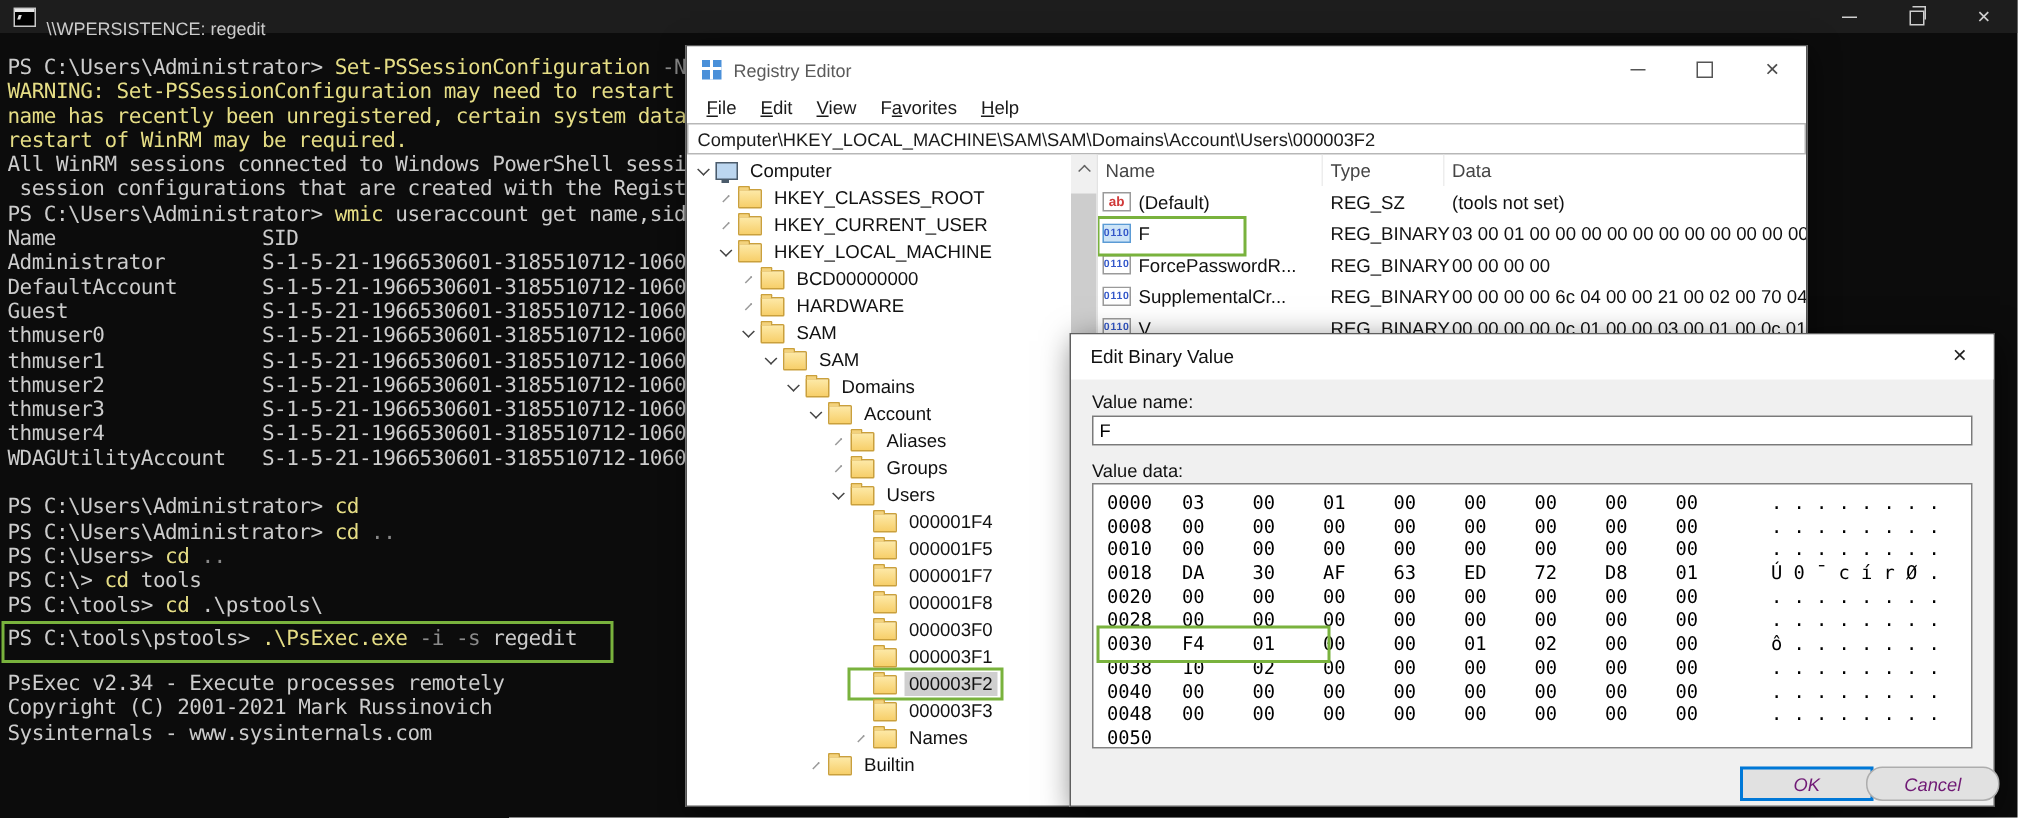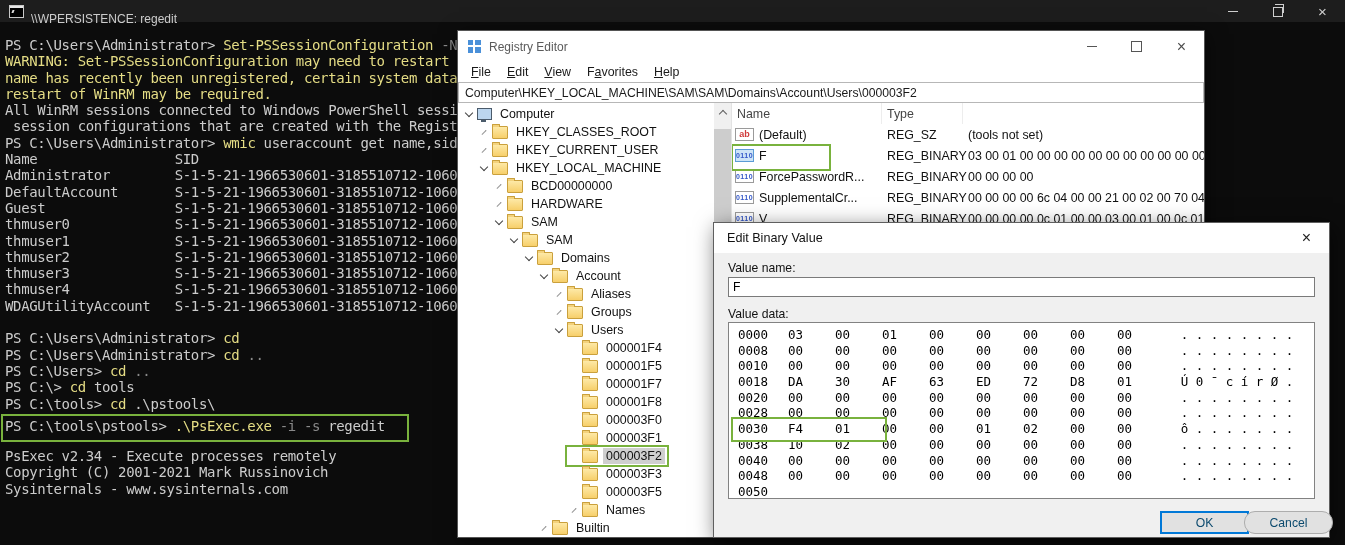--- a/index.html
+++ b/index.html
@@ -97,21 +97,21 @@
     font-size:12.2px;display:flex;align-items:center;padding-left:4px;box-sizing:border-box;}
   .hexbox{position:absolute;left:14px;right:14px;top:99px;height:177px;background:#fff;border:1px solid #828282;
     box-sizing:border-box;overflow:hidden;font-family:"DejaVu Sans Mono",monospace;font-size:12.5px;color:#000;padding-top:4px;}
   .hexrow{display:flex;height:15.7px;line-height:15.7px;}
   .off{width:50px;margin-left:9px;flex:none;}
   .byte{width:47px;flex:none;}
   .asc{display:flex;margin-left:13px;}
   .ach{width:15px;text-align:center;flex:none;}
   .hex-annot{position:absolute;left:4px;top:96px;width:152px;height:21px;outline:2px solid var(--green);}
   .btn{position:absolute;width:89px;height:23px;background:#e1e1e1;border:1px solid #adadad;
-    font-size:12.2px;font-family:inherit;color:#0c4a6e;padding:0;box-sizing:border-box;}
+    font-size:12.2px;font-family:inherit;color:#701a75;padding:0;box-sizing:border-box;font-style:italic;}
   .btn.ok{left:446px;top:288px;border:2px solid #0078d7;}
   .btn.cancel{left:530px;top:288px;border-radius:11px;}
 </style>
 </head>
 <body>
 
 <div>
   <div class="c-title">
     <span class="cmd-ico"></span>
     <span class="c-title-text">\\WPERSISTENCE: regedit</span>
@@ -352,27 +352,20 @@
         </div>
         <div class="trow" style="padding-left: 109px;">
           <span class="twrap">
             <span class="chev-slot"></span>
             <span class="ico-folder"></span>
             <span class="tlabel">000003F3</span>
           </span>
         </div>
         <div class="trow" style="padding-left: 109px;">
           <span class="twrap">
-            <span class="chev-slot"></span>
-            <span class="ico-folder"></span>
-            <span class="tlabel">000003F5</span>
-          </span>
-        </div>
-        <div class="trow" style="padding-left: 109px;">
-          <span class="twrap">
             <span class="chev-slot">
               <span class="chev col"></span>
             </span>
             <span class="ico-folder"></span>
             <span class="tlabel">Names</span>
           </span>
         </div>
         <div class="trow" style="padding-left: 79px;">
           <span class="twrap">
             <span class="chev-slot">
@@ -385,20 +378,21 @@
       </div>
     <div class="vscroll">
       <span class="sb-arrow up"></span>
       <span class="sb-thumb"></span>
       <span class="sb-arrow down"></span>
     </div>
     <div class="rpane">
       <div class="vhead">
         <span class="col name">Name</span>
         <span class="col type">Type</span>
+        <span class="col data">Data</span>
       </div>
       <div id="values">
           <div class="vrow">
             <span class="vname">
               <span class="ico-ab"></span>
               <span>(Default)</span>
             </span>
             <span class="vtype">REG_SZ</span>
             <span class="vdata">(tools not set)</span>
           </div>

